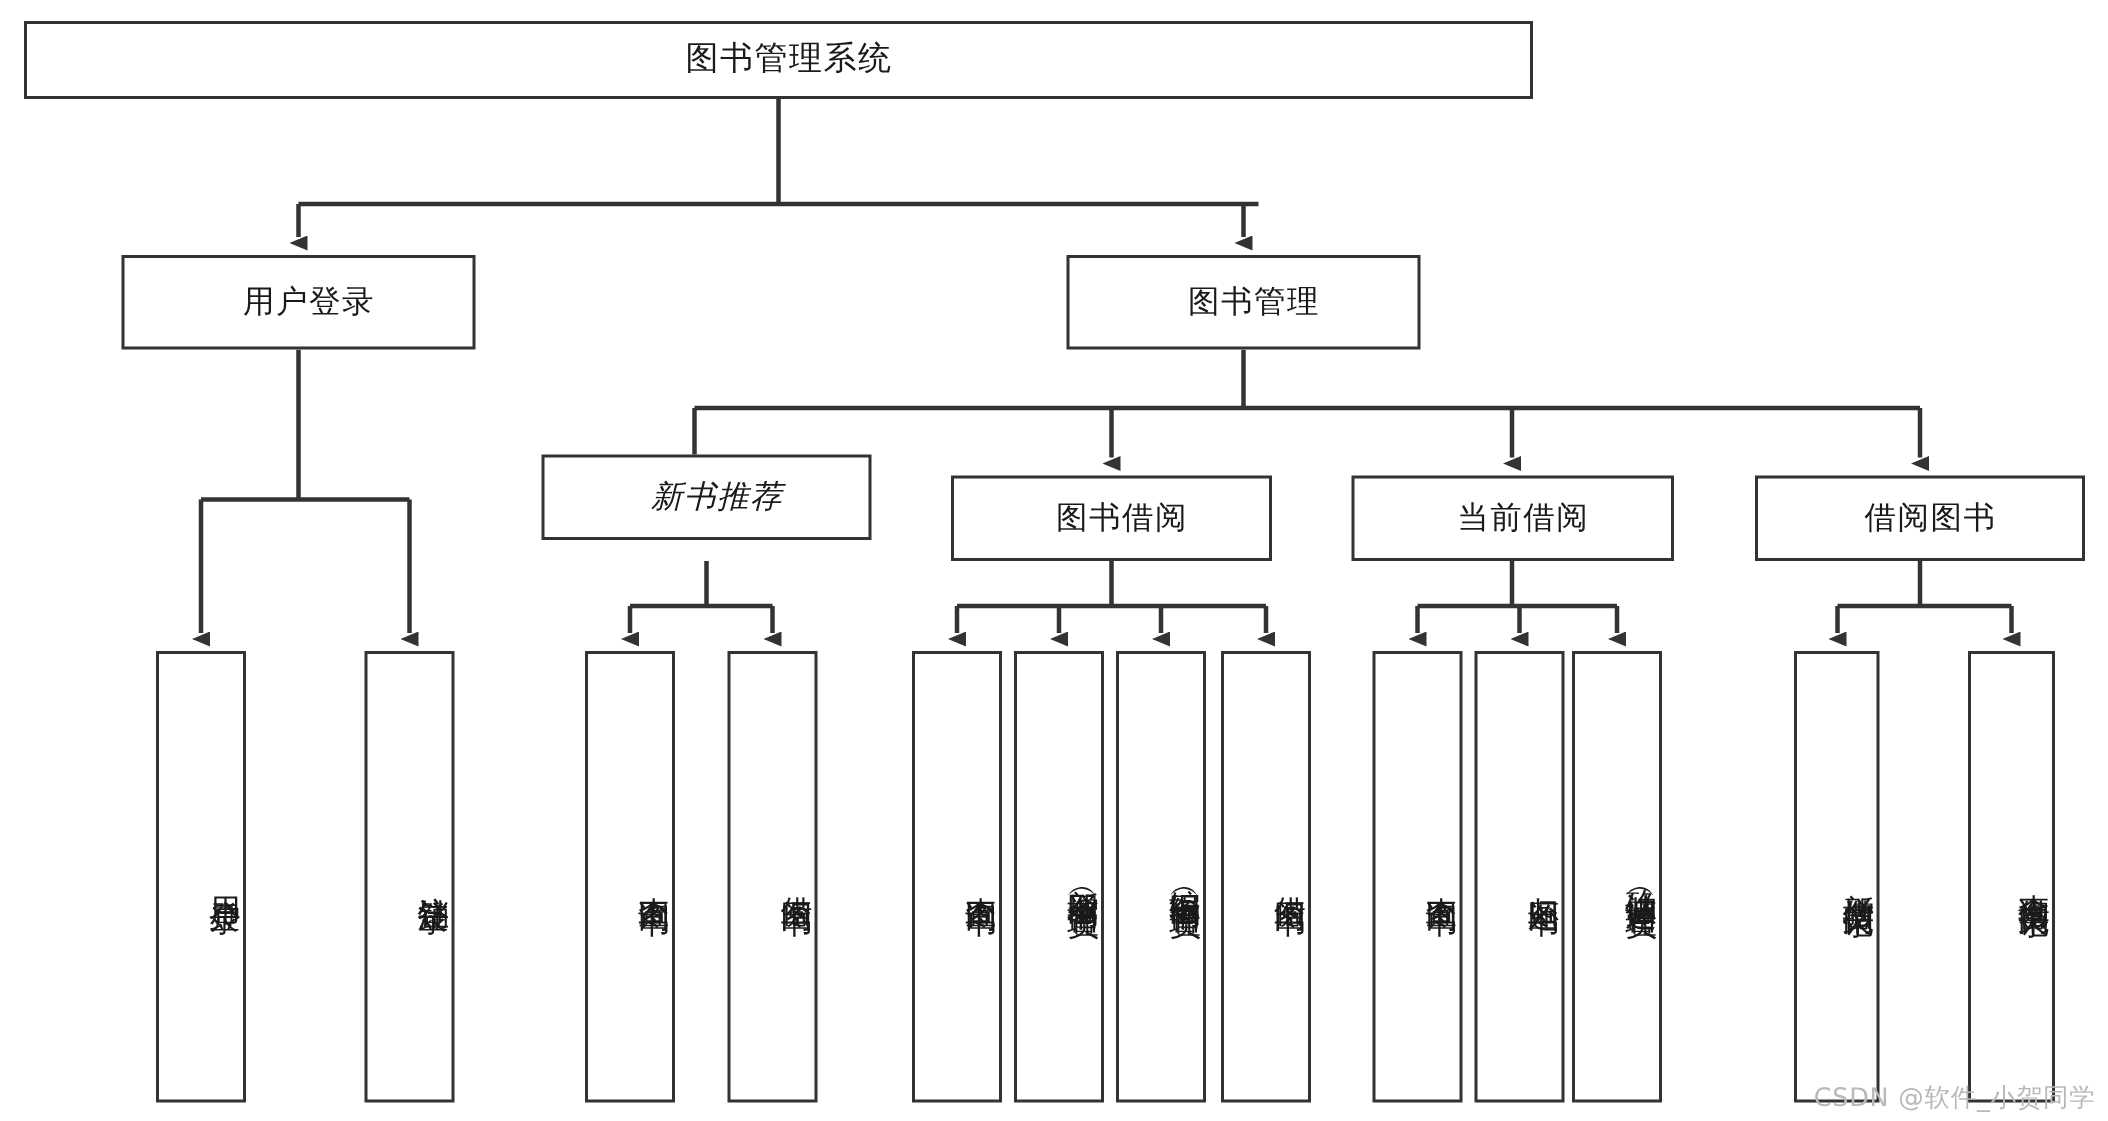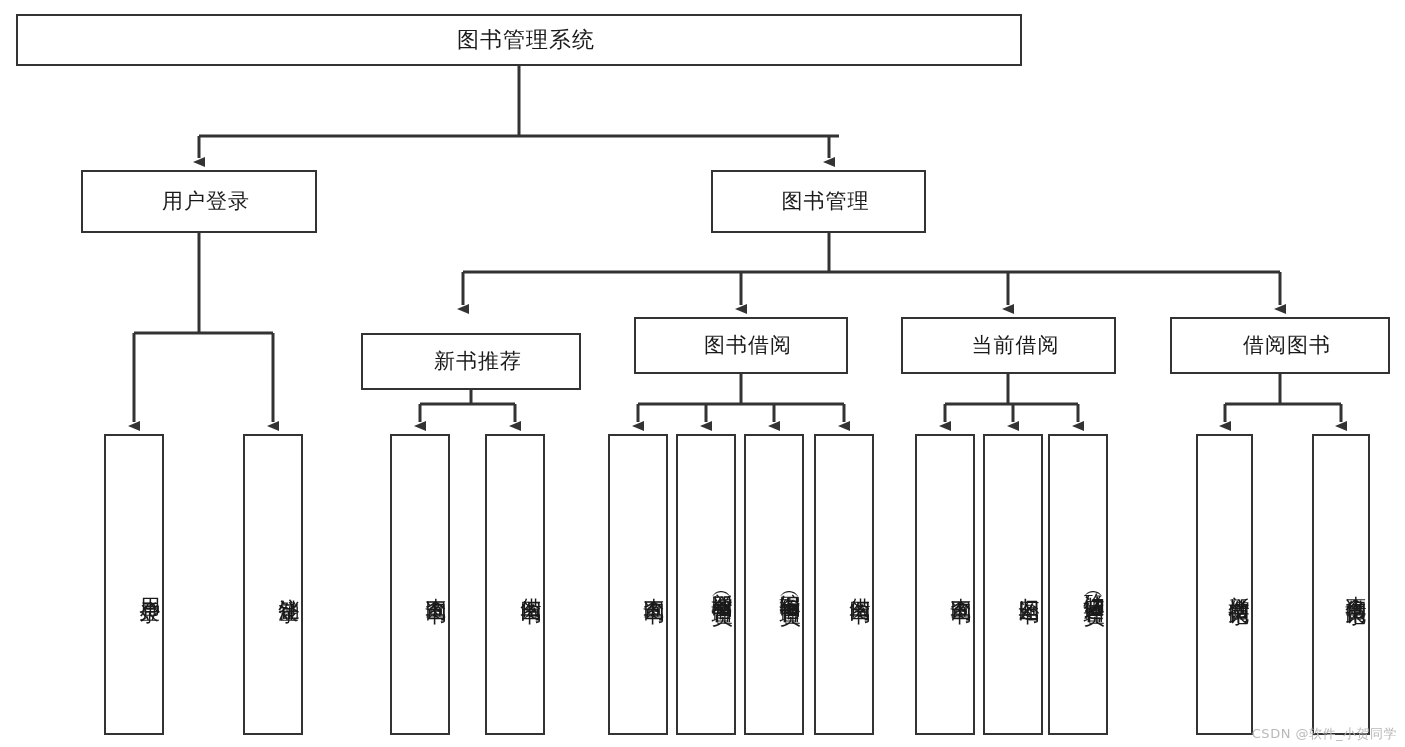--- a/index.html
+++ b/index.html
@@ -55,21 +55,21 @@
     white-space: normal;
     text-align: center;
   }
   .node.root {
     font-size: 22px;
   }
   #watermark {
     position: absolute;
     right: 8px;
     bottom: 4px;
-    font-size: 13px;
+    font-size: 17px;
     color: #b9b9b9;
     letter-spacing: 0.5px;
     white-space: nowrap;
     font-family: "DejaVu Sans", "Liberation Sans", sans-serif;
     margin-left: 16px;
   }
 </style>
 </head>
 <body>
 
@@ -126,25 +126,25 @@
     </g>
   </svg>
 
   <div class="node horiz root" style="left:16px;top:14px;width:1006px;height:52px;">
     <span>图书管理系统</span>
   </div>
 
   <div class="node horiz" style="left:81px;top:170px;width:236px;height:63px;">
     <span>用户登录</span>
   </div>
-  <div class="node horiz" style="left:711px;top:170px;width:215px;height:63px;">
+  <div class="node horiz" style="left:711px;top:170px;width:236px;height:63px;">
     <span>图书管理</span>
   </div>
 
-  <div class="node horiz" style="left:361px;top:333px;width:220px;height:57px;">
+  <div class="node horiz" style="left:361px;top:303px;width:220px;height:57px;font-style:italic;">
     <span>新书推荐</span>
   </div>
   <div class="node horiz" style="left:901px;top:317px;width:215px;height:57px;">
     <span>当前借阅</span>
   </div>
   <div class="node horiz" style="left:634px;top:317px;width:214px;height:57px;">
     <span>图书借阅</span>
   </div>
   <div class="node horiz" style="left:1170px;top:317px;width:220px;height:57px;">
     <span>借阅图书</span>

